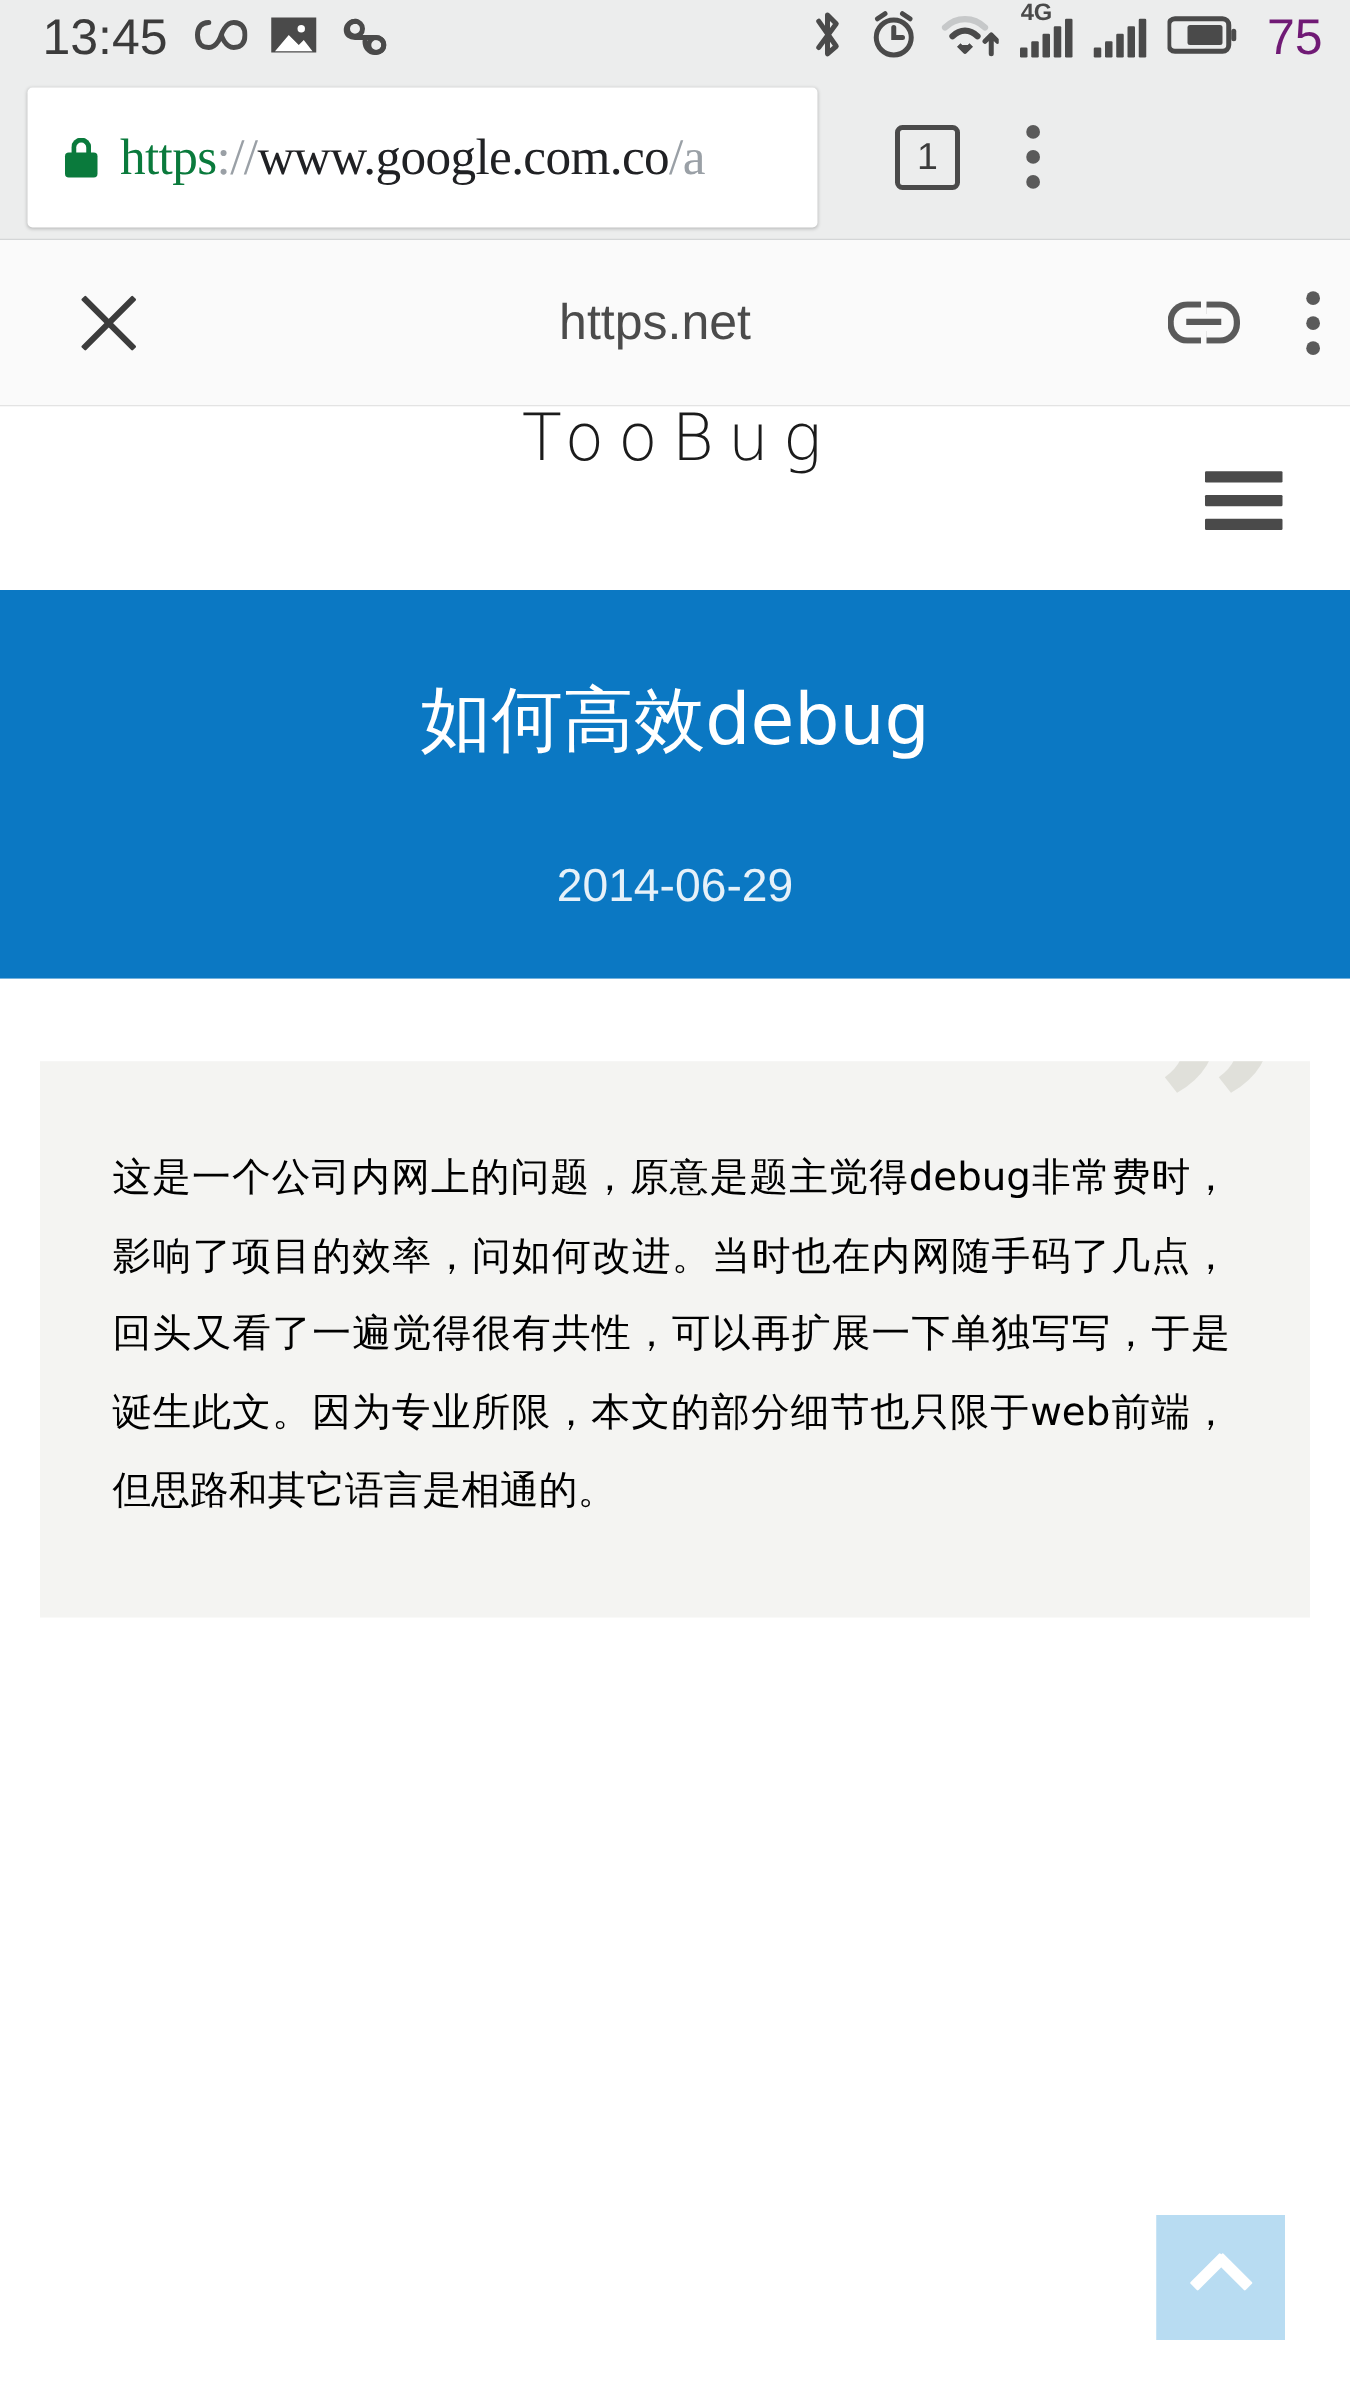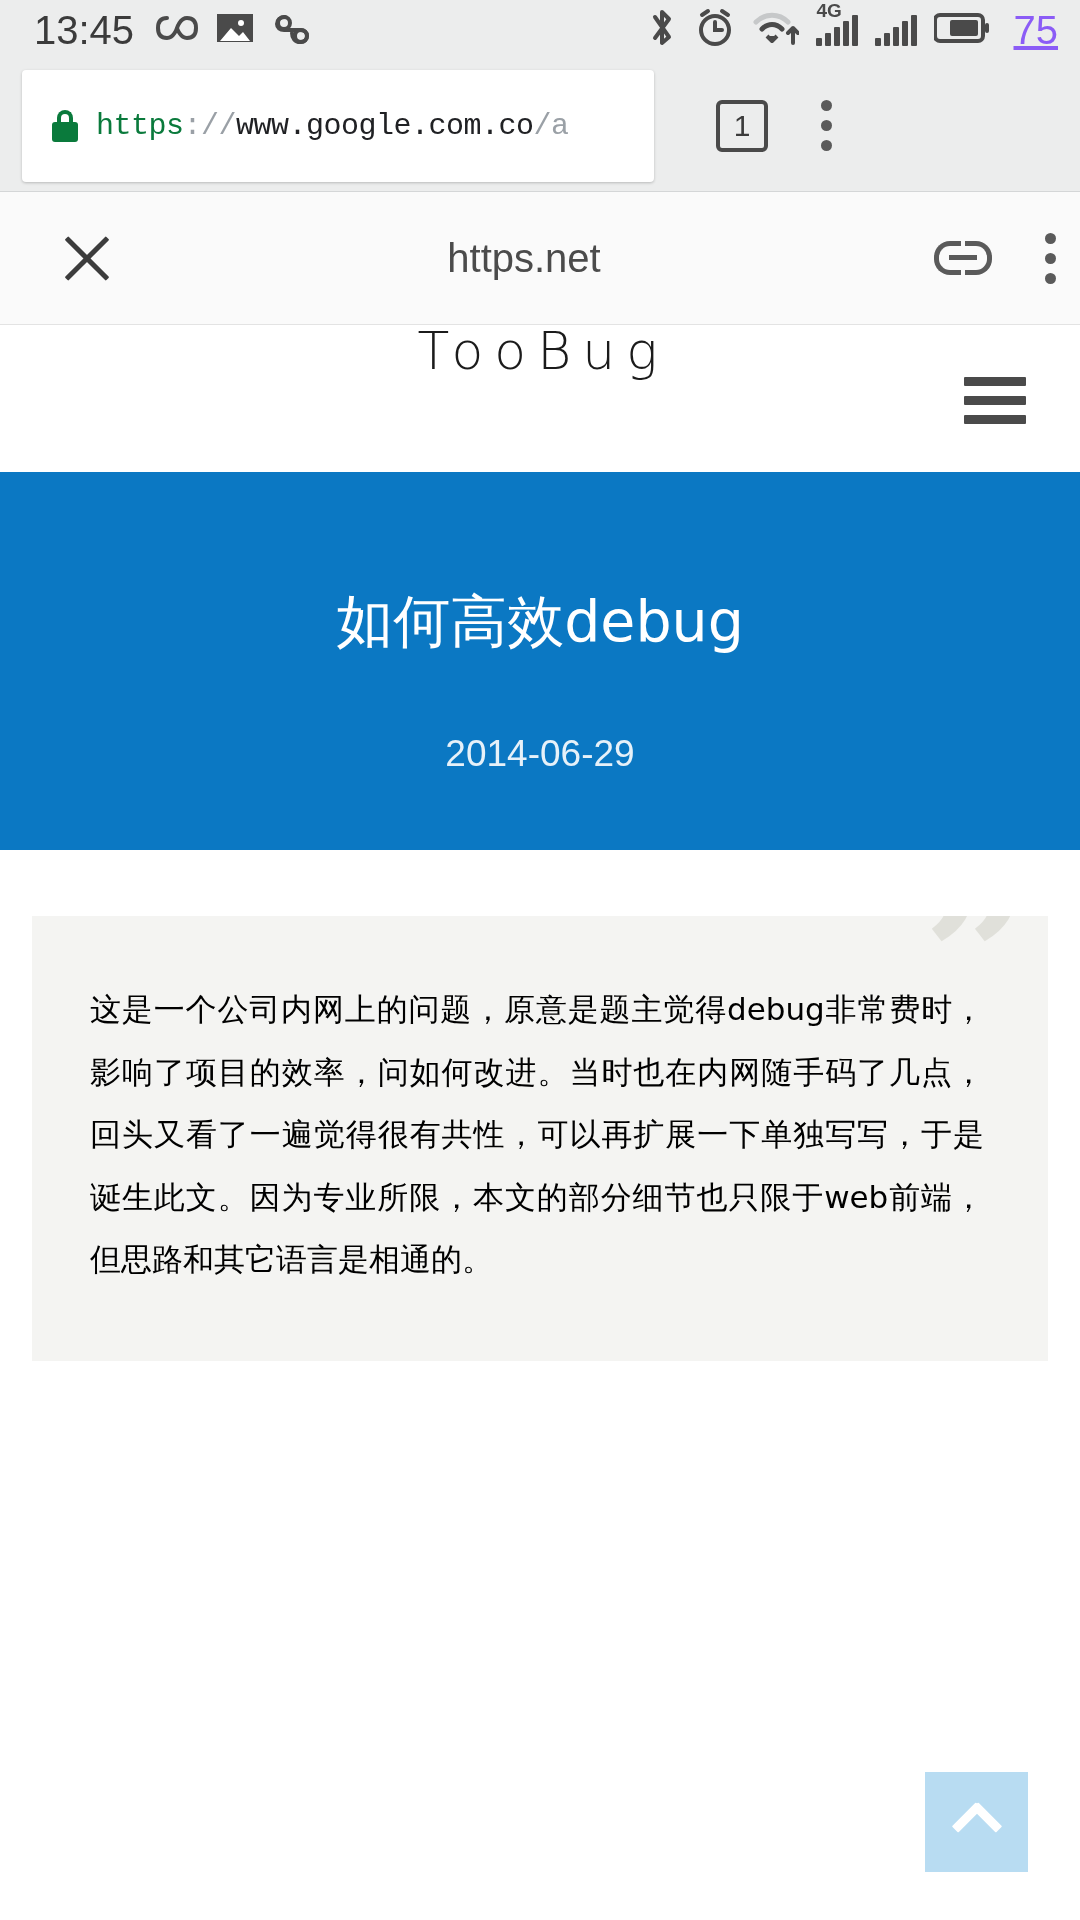--- a/index.html
+++ b/index.html
@@ -44,24 +44,23 @@
   }
   .sb-spacer { flex: 1; }
   .sb-right-icons {
     display: flex;
     align-items: center;
     gap: 17px;
   }
   .sb-icon { display: block; }
   .sb-batt-text {
     font-size: 40px;
-    color: #8b5cf6;
+    color: #701a75;
     line-height: 1;
     margin-left: 7px;
-    text-decoration: underline;
   }
 
   
   .bars {
     display: flex;
     align-items: flex-end;
     gap: 3px;
     height: 32px;
   }
   .bars i {
@@ -125,26 +124,26 @@
     box-sizing: border-box;
   }
   .lock .body {
     position: absolute;
     left: 0; bottom: 0;
     width: 26px; height: 20px;
     background: #0a7a3c;
     border-radius: 3px;
   }
   .url-text {
-    font-size: 30px;
+    font-size: 41px;
     line-height: 1;
     color: #222222;
     white-space: nowrap;
     letter-spacing: -0.5px;
-    font-family: Liberation Mono, monospace;
+    font-family: Liberation Serif, serif;
   }
   .url-scheme { color: #0a7a3c; }
   .url-sep { color: #9aa0a6; }
   .url-host { color: #202124; }
   .url-path { color: #9aa0a6; }
 
   .tabcount {
     margin-left: 62px;
     width: 52px; height: 52px;
     border: 4px solid #4a4a4a;
@@ -272,28 +271,28 @@
   }
   .hamburger b {
     display: block;
     height: 9px;
     background: #4a4a4a;
     border-radius: 1px;
   }
 
   
   .hero {
-    height: 378px;
+    height: 311px;
     background: #0b78c3;
     display: flex;
     flex-direction: column;
     align-items: center;
     justify-content: flex-start;
     box-sizing: border-box;
-    padding-top: 114px;
+    padding-top: 69px;
   }
   .hero-title {
     font-size: 57px;
     color: #ffffff;
     line-height: 1.25;
     text-align: center;
     font-weight: normal;
     margin: 0;
     font-family: "DejaVu Sans", sans-serif;
   }

